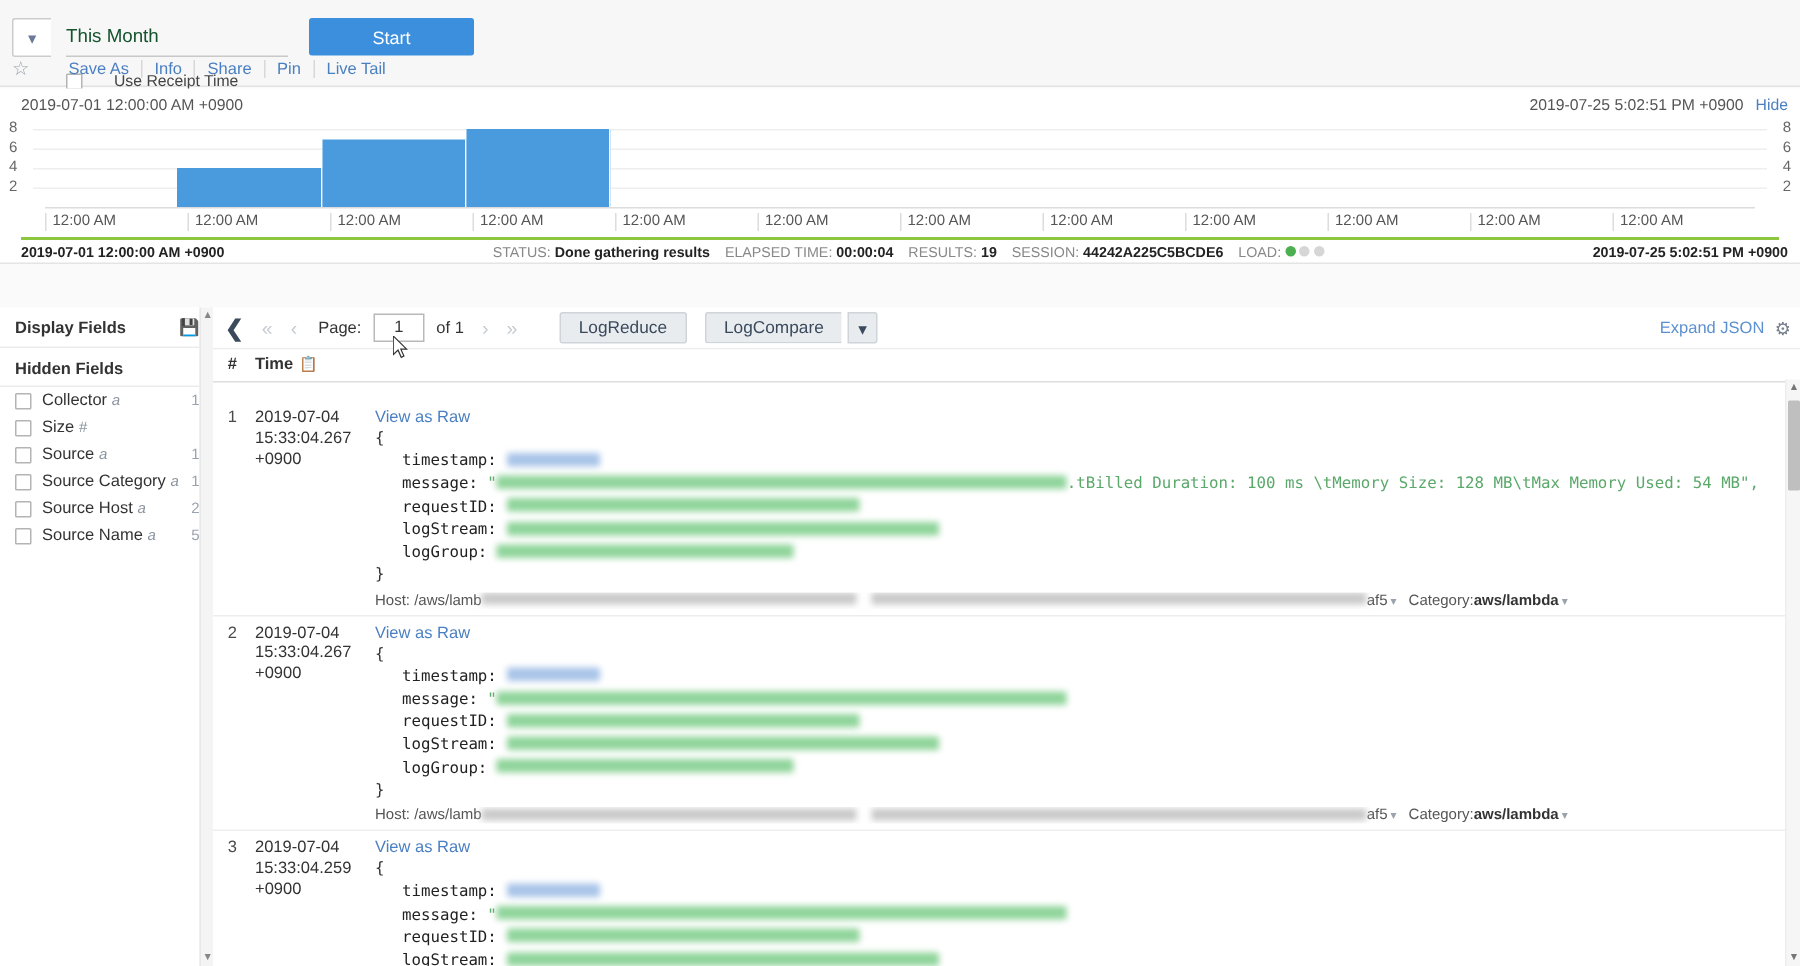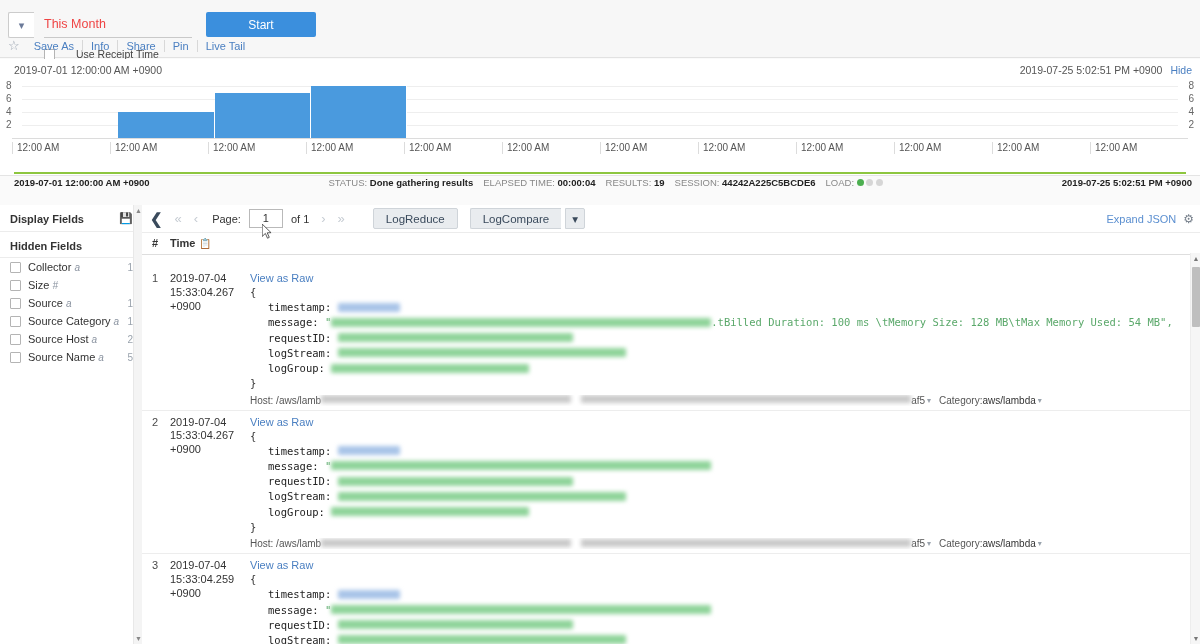--- a/index.html
+++ b/index.html
@@ -37,21 +37,21 @@
     font-size: 11.5px; color: #2c3e50;
     border-radius: 0 2px 2px 0;
     white-space: nowrap; overflow: hidden;
   }
   .q-str { color: #c0703a; }
   .timerange {
     width: 148px; margin-left: 10px;
   }
   .timerange-input {
     height: 26px; border: none; border-bottom: 1px solid #c9c9c9;
-    background: transparent; font-size: 12.5px; color: #ef4444;
+    background: transparent; font-size: 12.5px; color: #14532d;
     display: flex; align-items: center; width: 100%;
     padding-bottom: 2px;
   }
   .receipt {
     margin-top: 10px; display: flex; align-items: center; gap: 21px;
     font-size: 10.5px; color: #444;
   }
   .cb {
     width: 11px; height: 11px; border: 1px solid #b4b4b4;
     background: #fff; border-radius: 1px; display: inline-block;
@@ -72,21 +72,21 @@
   .actions {
     position: absolute; top: 38px; left: 8px;
     display: flex; align-items: center; gap: 0px;
     font-size: 11px;
   }
   .star { color: #9aa4b1; font-size: 13px; margin-right: 8px; cursor: pointer; }
   .actions a {
     color: #4a7fc1; text-decoration: none; padding: 0 8px; cursor: pointer;
     border-left: 1px solid #d8d8d8;
   }
-  .actions a:first-of-type { border-left: none; padding-left: 6px; }
+  .actions a:first-of-type { border-left: none; padding-left: 6px; margin-left: 12px; }
 
   
   .histpanel {
     position: absolute; top: 59px; left: 0; right: 0; height: 117px;
     background: #fff; border-bottom: 1px solid #e4e4e4;
   }
   .hist-head {
     display: flex; justify-content: space-between;
     padding: 5px 8px 0 14px; font-size: 10.5px; color: #555;
   }
@@ -103,21 +103,21 @@
     transform: translateY(-50%);
   }
   .ylab.l { left: -16px; }
   .ylab.r { right: -16px; }
   .bars { position: absolute; left: 0; right: 0; bottom: 0; top: 0; }
   .bar {
     position: absolute; bottom: 0; background: #4a9ade;
     border-right: 1px solid #fff;
   }
   .xaxis {
-    position: relative; margin: 0 12px; height: 34px;
+    position: relative; margin: 0 30px; height: 20px;
     border-top: 1px solid #dcdcdc;
   }
   .xtick {
     position: absolute; top: 3px; font-size: 10px; color: #555;
     border-left: 1px solid #dcdcdc; padding-left: 4px; height: 12px;
     line-height: 12px; white-space: nowrap;
   }
   .greenline { height: 2px; background: #8dc63f; margin: 0 14px; }
   .statusbar {
     display: flex; align-items: center;
@@ -249,21 +249,21 @@
   }
   .redact.g { background: #8fd49a; }
   .redact.b { background: #a8c4e8; }
   .redact.gray { background: #c9c9c9; }
   .green { color: #5aa86a; font-family: "DejaVu Sans Mono", monospace; font-size: 10.5px; }
   .hostline {
     margin-top: 3px; font-size: 10px; color: #555;
     display: flex; align-items: center; gap: 0px; white-space: nowrap;
     overflow: hidden;
   }
-  .hostline .cat { color: #333; font-weight: normal; }
+  .hostline .cat { color: #333; font-weight: bold; }
   .caret { color: #9aa3ad; font-size: 8px; margin: 0 8px 0 2px; }
 
   .sb-right {
     position: absolute; top: 48px; right: 0; width: 10px; bottom: 0;
     background: #f6f6f6; border-left: 1px solid #ededed;
   }
   .sb-right .thumb {
     position: absolute; top: 14px; left: 1px; width: 8px; height: 60px;
     background: #bfbfbf; border-radius: 1px;
   }

